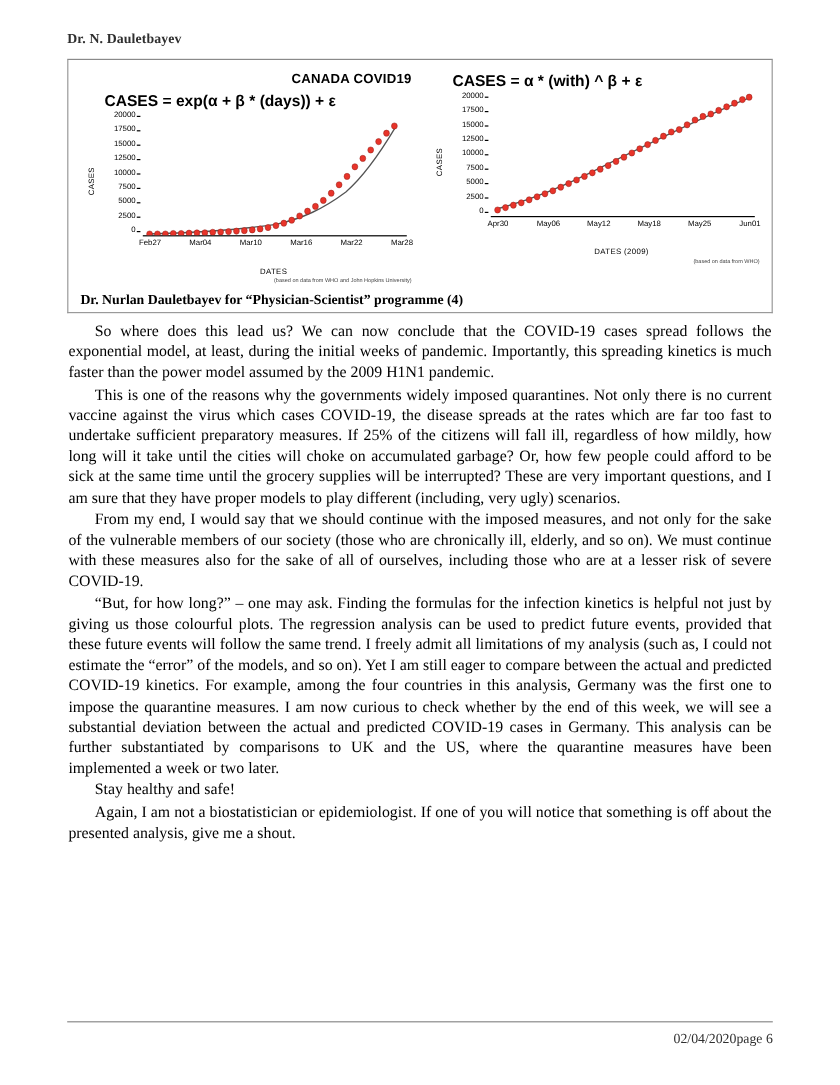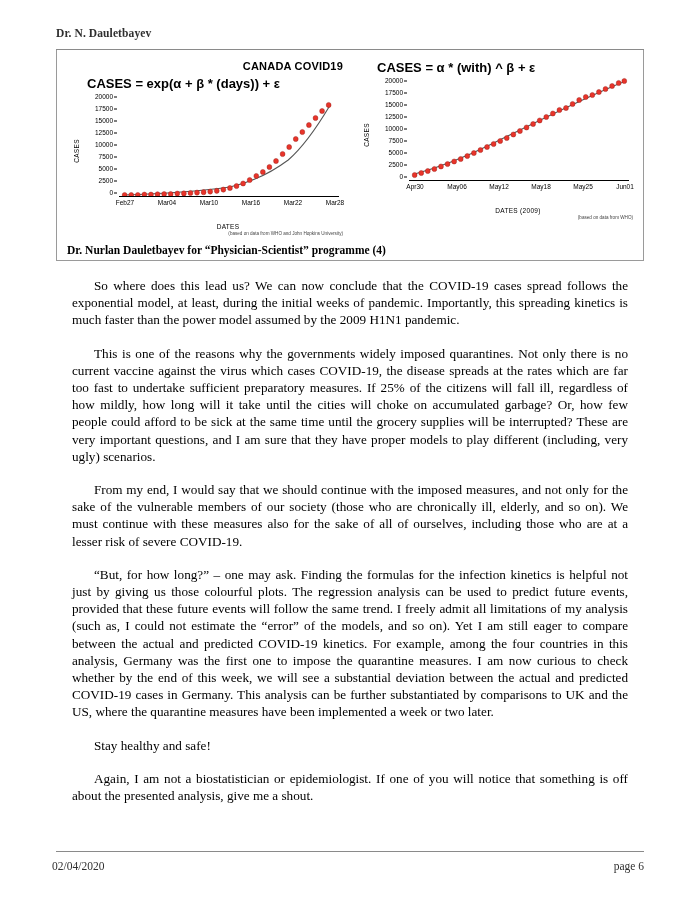--- a/index.html
+++ b/index.html
@@ -160,39 +160,39 @@
   }
 
   
   .body-text {
     font-size: 13.2px;
     line-height: 17.2px;
     text-align: justify;
     margin-top: 2px;
   }
   .body-text p {
-    margin: 16px;
+    margin: 1px;
     text-indent: 22px;
   }
 
   
   .footer-rule {
     position: absolute;
     left: 56px;
     right: 56px;
     bottom: 52px;
     border-top: 1px solid #8a8a8a;
   }
   .footer {
     position: absolute;
     left: 52px;
     right: 56px;
     bottom: 32px;
     display: flex;
-    justify-content: space-between;
+    justify-content: flex-end;
     font-size: 11.5px;
     color: #2f2f2f;
   }
 </style>
 </head>
 <body>
 
 <div class="page">
 
   <div class="header">

